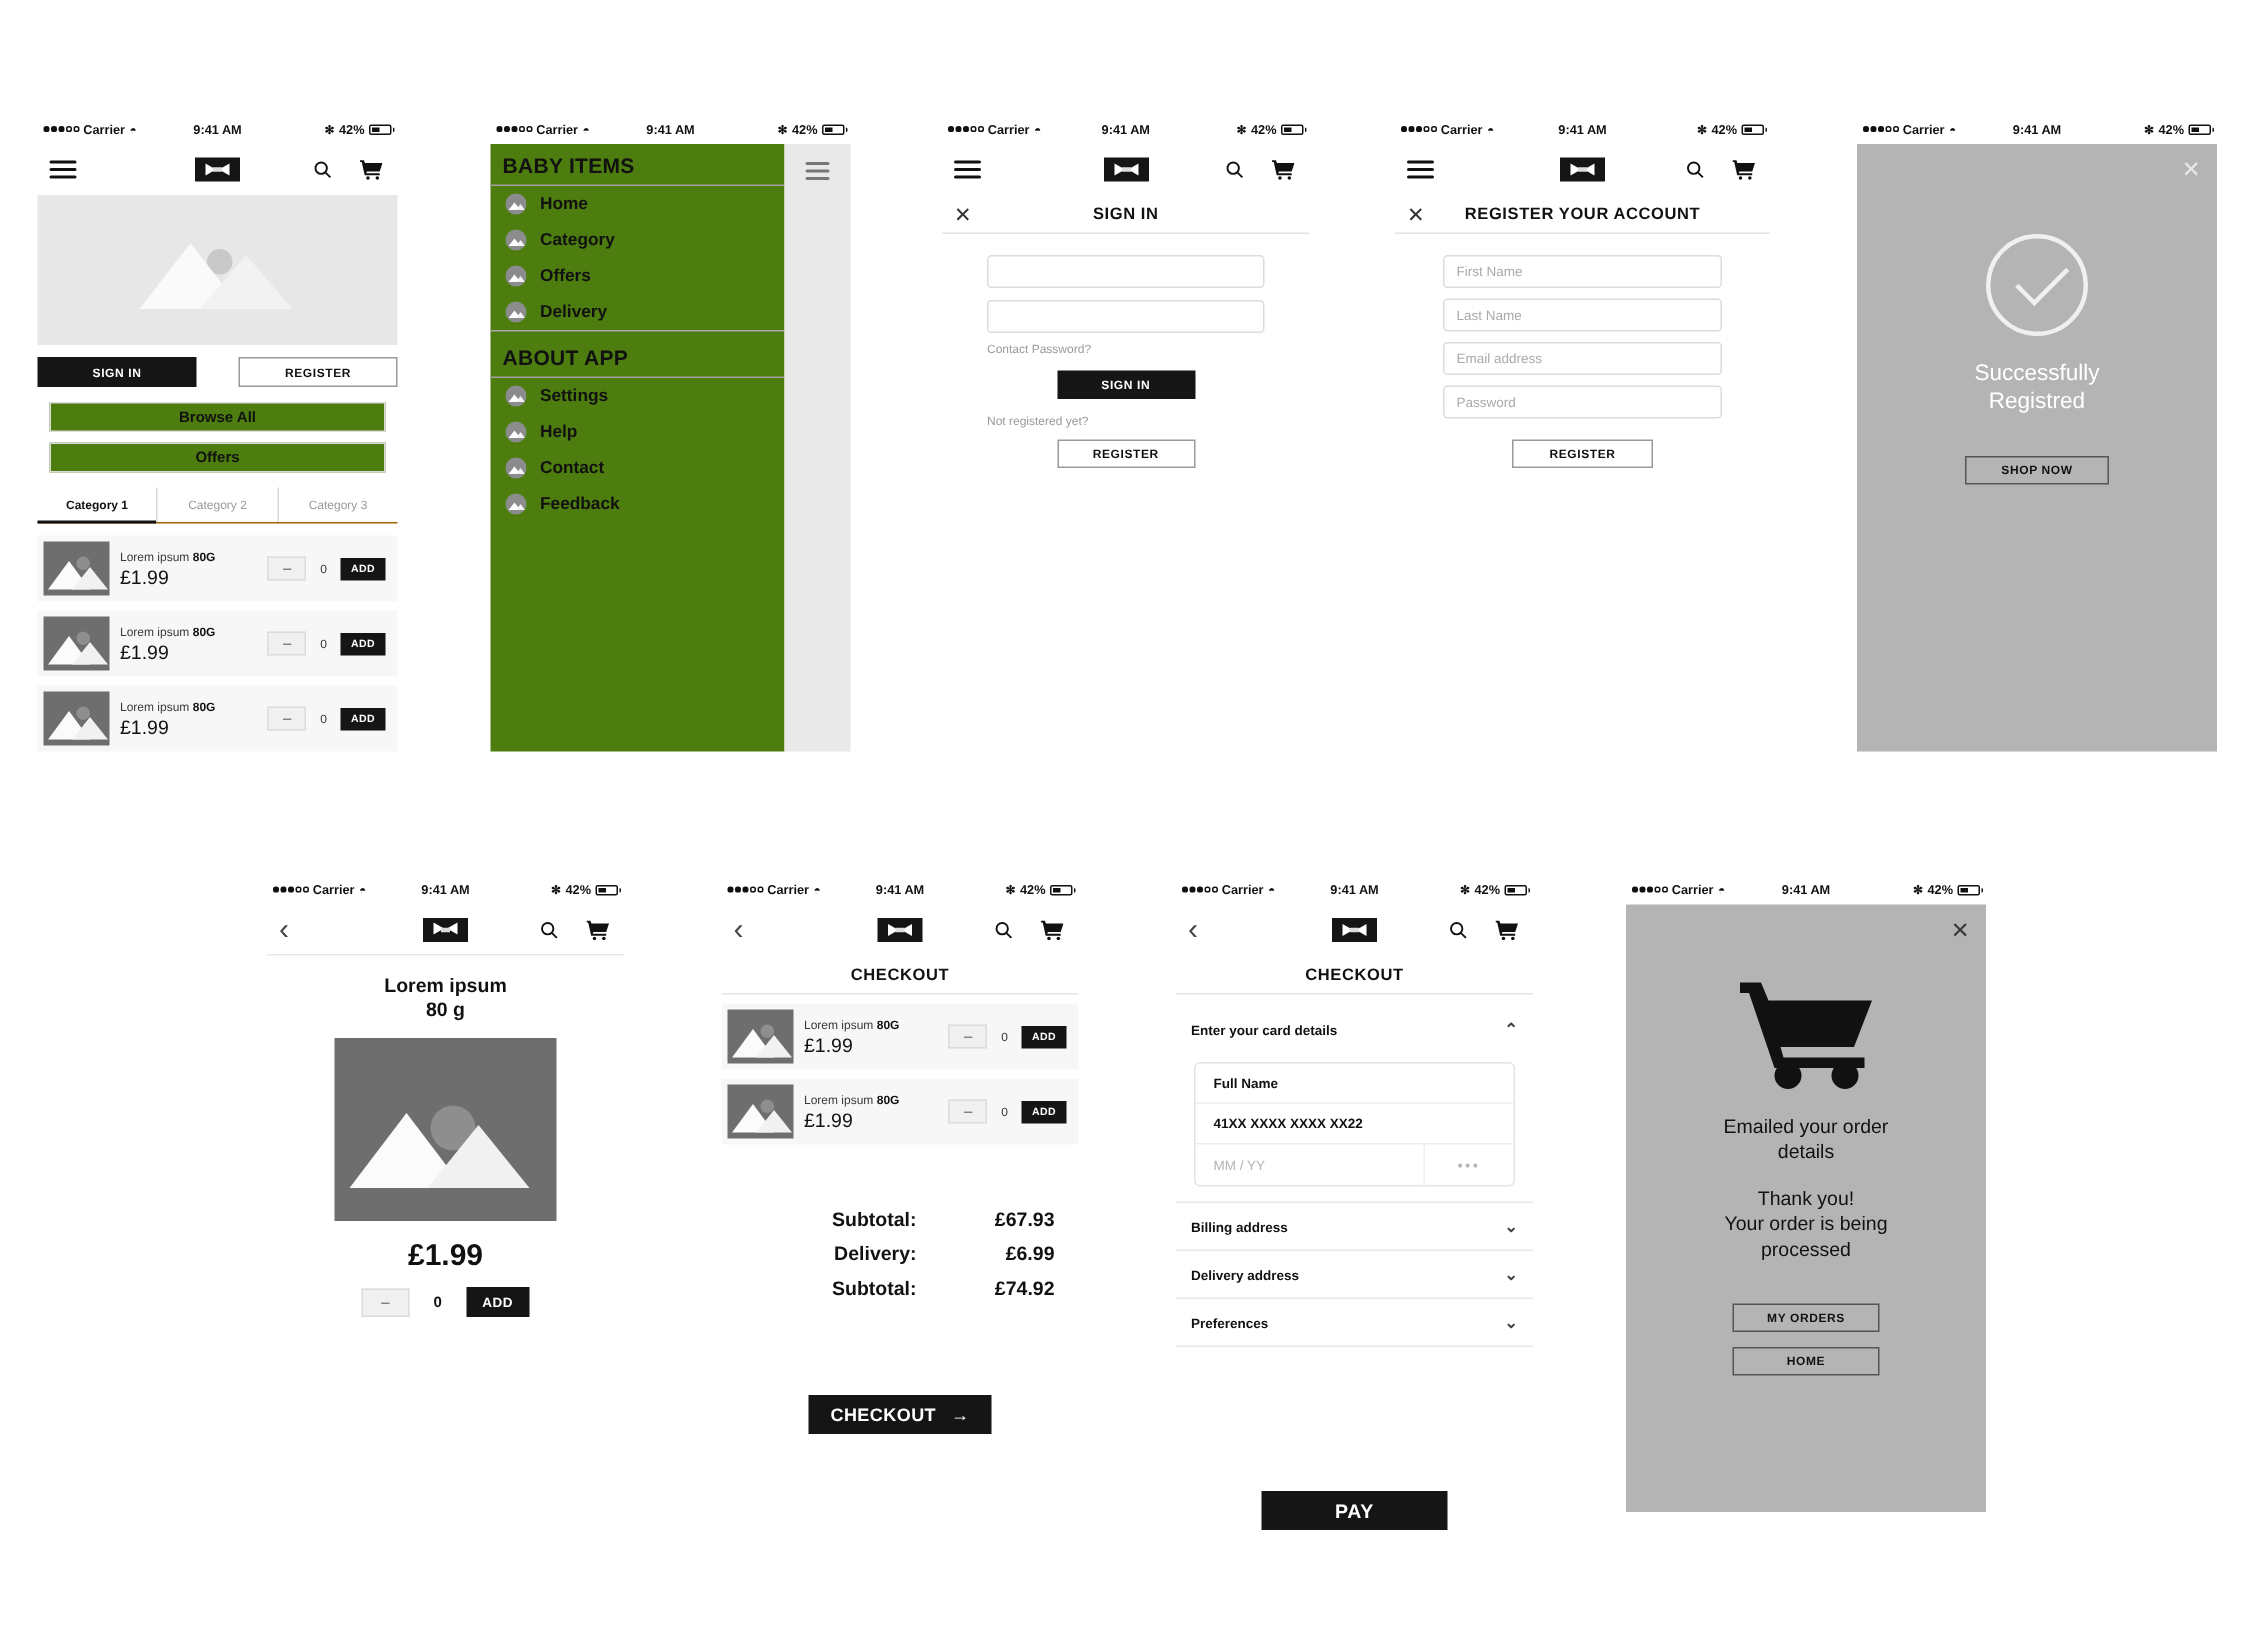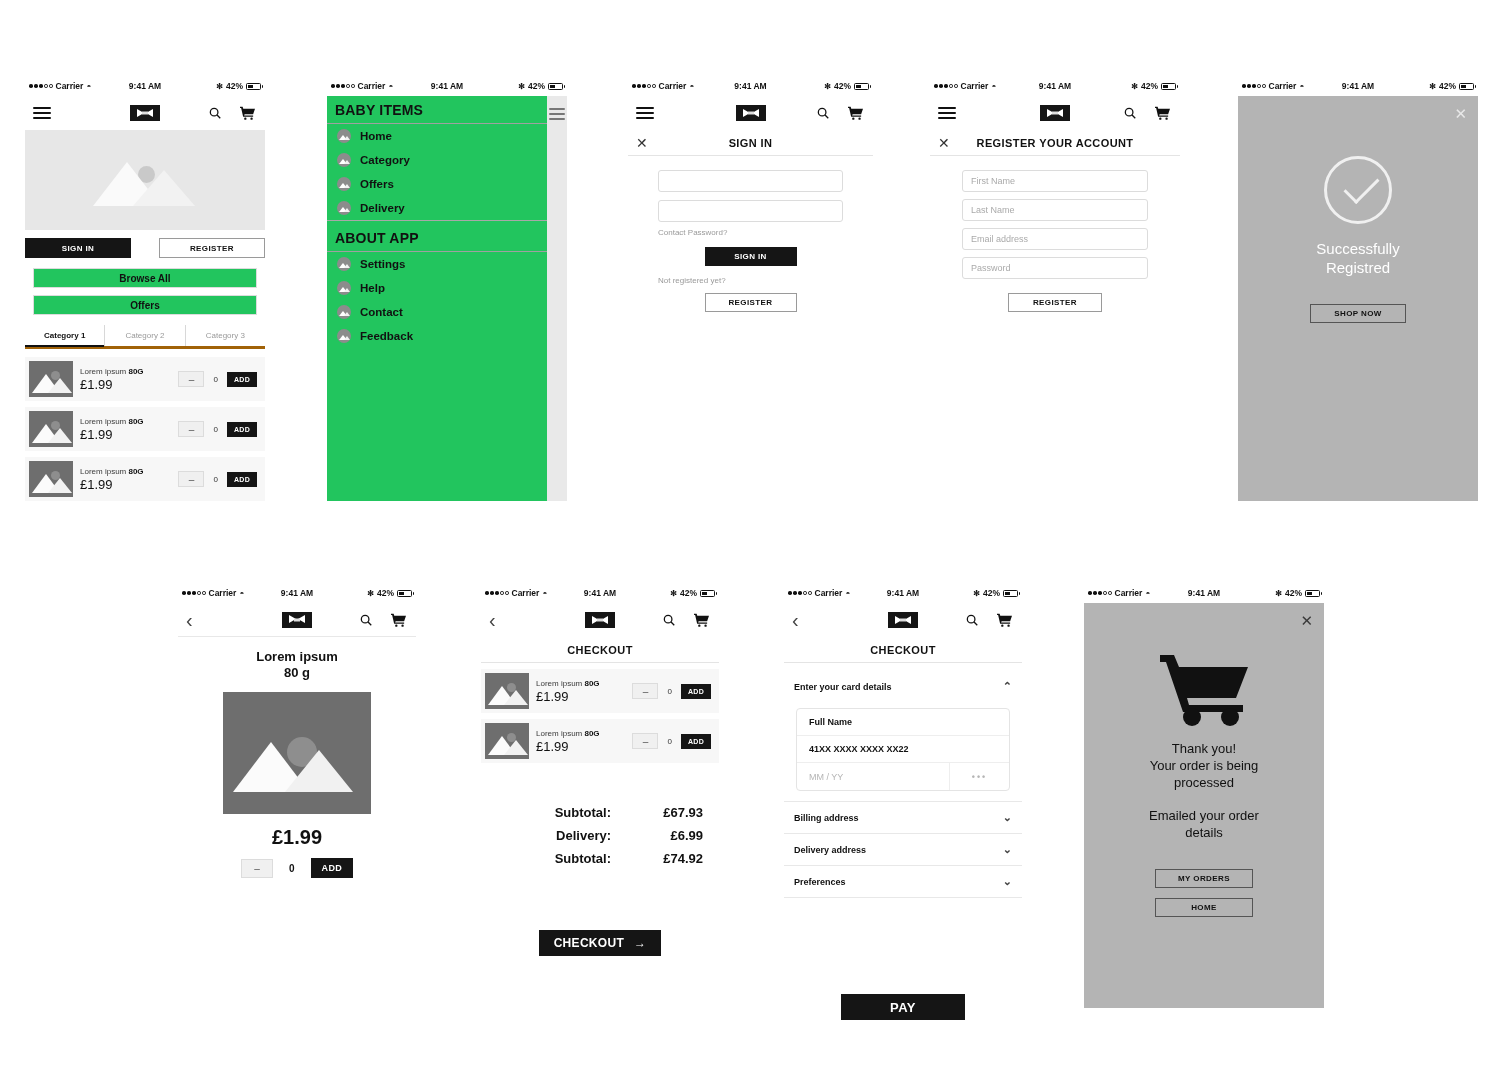--- a/index.html
+++ b/index.html
@@ -62,45 +62,45 @@
   
   .hero { background:#e7e7e7; height:100px; display:flex; align-items:center; justify-content:center; }
   .mtn { position:relative; }
   .mtn .p1, .mtn .p2 { position:absolute; width:0; height:0; bottom:0; }
   .sun { position:absolute; border-radius:50%; }
 
   
   .btn { display:flex; align-items:center; justify-content:center; font-weight:700; cursor:pointer; }
   .btn-dark { background:#151515; color:#fff; }
   .btn-outline { background:#fff; color:#111; border:1px solid #9a9a9a; }
-  .btn-light { background:#22c55e; color:#111; border:1px solid #dcdcdc; }
-
-  
-  .tabs { display:flex; border-bottom:3px solid #a16207; height:24px; }
+  .btn-light { background:#4d7c0f; color:#111; border:1px solid #dcdcdc; }
+
+  
+  .tabs { display:flex; border-bottom:1px solid #a16207; height:24px; }
   .tab { flex:1; display:flex; align-items:center; justify-content:center; font-size:8px; color:#9a9a9a;
      border-right:1px solid #d8d8d8; position:relative; }
   .tab:last-child { border-right:none; }
   .tab.active { color:#111; font-weight:700; }
   .tab.active::after { content:""; position:absolute; left:0; right:0; bottom:-1px; height:2px; background:#111; }
 
   
   .prow { display:flex; align-items:center; background:#f7f7f7; padding:4px; margin-bottom:6px; }
   .thumb { width:44px; height:36px; background:#6e6e6e; position:relative; overflow:hidden; flex:none; }
   .pinfo { margin-left:7px; flex:1; }
   .pname { font-size:8px; color:#3a3a3a; }
   .pname b { color:#111; }
   .pprice { font-size:13px; font-weight:400; color:#111; margin-top:1px; }
   .stepper { display:flex; align-items:center; gap:9px; margin-right:4px; }
   .minus { width:26px; height:16px; background:#f0f0f0; border:1px solid #dcdcdc; display:flex; align-items:center; justify-content:center; font-size:10px; color:#555; }
   .qty { font-size:8px; color:#333; }
   .addbtn { background:#151515; color:#fff; font-size:7px; font-weight:700; padding:4px 7px; letter-spacing:.3px; }
 
   
   .drawer-wrap { display:flex; height:100%; }
-  .drawer { background:#22c55e; width:220px; }
+  .drawer { background:#4d7c0f; width:196px; }
   .drawer-rail { flex:1; background:#e9e9e9; padding-top:6px; display:flex; justify-content:center; }
   .drawer-rail .hamburger span { background:#777; }
   .drawer-head { font-size:14px; font-weight:700; color:#111; padding:6px 8px 5px; letter-spacing:.2px;
       border-bottom:1px solid #a0a0a0; }
   .drawer-sep { height:1px; background:#a8a8a8; margin:0; }
   .ditem { display:flex; align-items:center; gap:9px; padding:5px 10px; font-size:11.5px; font-weight:700; color:#111; }
   .dicon { width:14px; height:14px; border-radius:50%; background:#8c8c8c; position:relative; overflow:hidden; flex:none; }
   .dicon::before { content:""; position:absolute; left:2px; bottom:3px; width:0; height:0;
      border-left:4px solid transparent; border-right:4px solid transparent; border-bottom:5px solid #fff; }
   .dicon::after { content:""; position:absolute; right:1.5px; bottom:3px; width:0; height:0;
@@ -767,28 +767,28 @@
     <div class="overlay" style="height:405px;">
       <span class="ov-close" style="color:#3a3a3a;">✕</span>
       <div style="padding-top:48px;">
         <div class="cart-ico">
           <svg width="96" height="76" viewBox="0 0 96 76" fill="#111">
             <path d="M4 4h14l5 12h69l-12 31H31l2 7h54v7H27L10 11H4z"></path>
             <circle cx="36" cy="66" r="9"></circle>
             <circle cx="74" cy="66" r="9"></circle>
           </svg>
         </div>
+        <div style="text-align:center;font-size:13px;color:#111;line-height:1.3;margin-top:16px;">
+          <div>Emailed your order</div>
+          <div>details</div>
+        </div>
         <div style="text-align:center;font-size:13px;color:#111;line-height:1.3;margin-top:14px;">
           <div>Thank you!</div>
           <div>Your order is being</div>
           <div>processed</div>
         </div>
-        <div style="text-align:center;font-size:13px;color:#111;line-height:1.3;margin-top:16px;">
-          <div>Emailed your order</div>
-          <div>details</div>
-        </div>
         <div class="ov-btn" style="margin-top:28px;width:98px;">MY ORDERS</div>
         <div class="ov-btn" style="margin-top:10px;width:98px;">HOME</div>
       </div>
     </div>
   </div>
 
 </div>
 
 </body></html>

